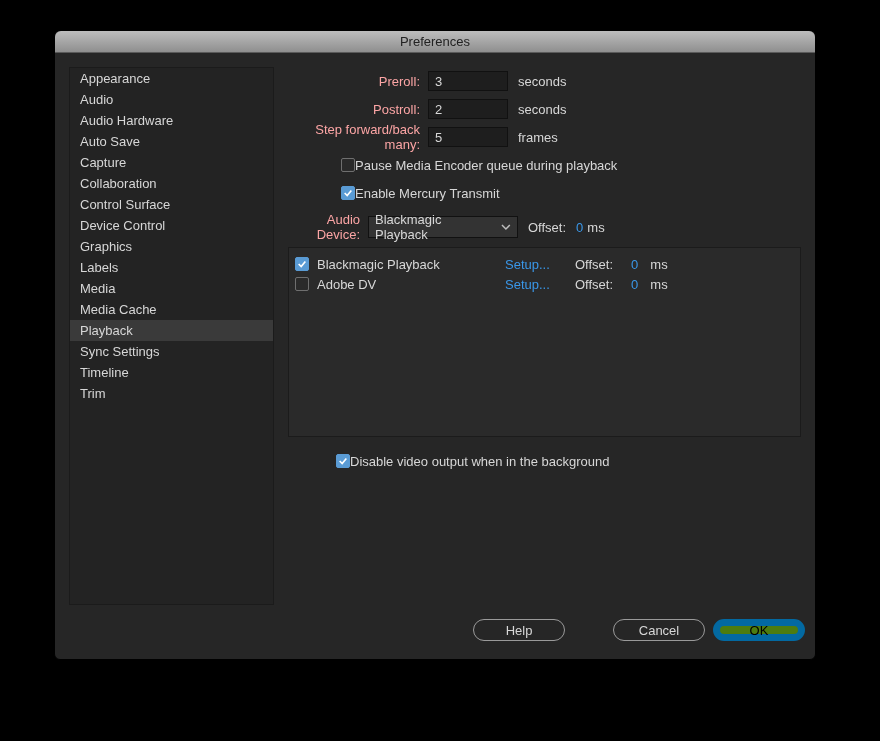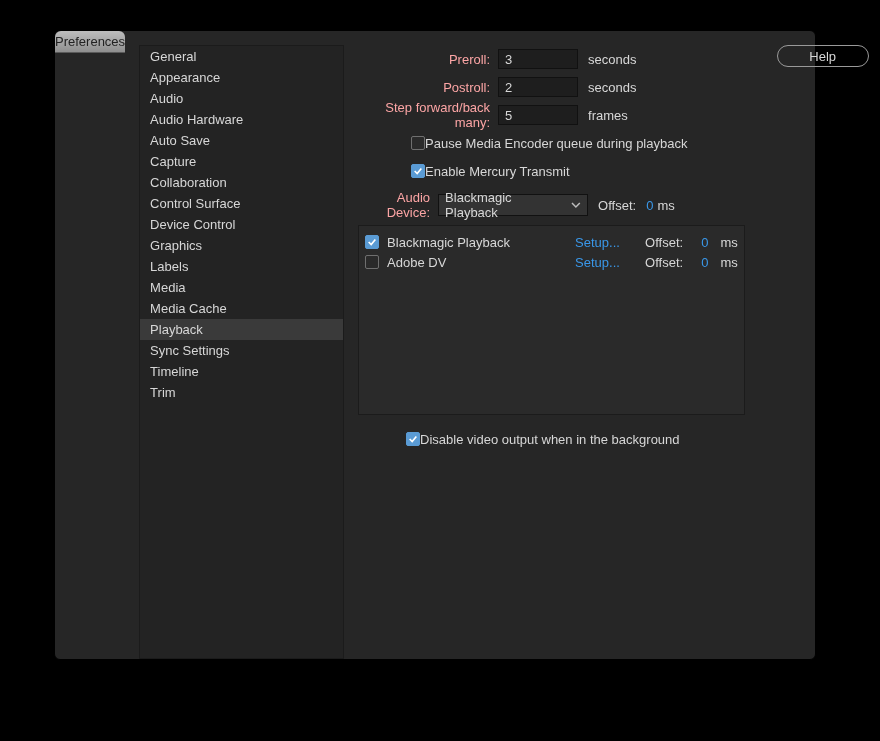--- a/index.html
+++ b/index.html
@@ -1,21 +1,21 @@
 <!DOCTYPE html>
 <html><head>
 <meta charset="utf-8">
 <style>
   * { box-sizing: border-box; margin: 0; padding: 0; font-family: -apple-system, "Helvetica Neue", Arial, sans-serif; }
   body { background: #000; width: 880px; height: 741px; position: relative; }
   .window {
     position: absolute; left: 54px; top: 30px; width: 762px; height: 630px;
     background: #262626; border: 1px solid #000; border-radius: 6px;
     box-shadow: 0 10px 40px rgba(0,0,0,0.7);
-    display: flex; 
+    display: flex; flex-direction: column;
   }
   .titlebar {
     height: 22px; line-height: 22px; text-align: center;
     background: linear-gradient(#bdbdbd,#8f8f8f);
     border-top-left-radius: 6px; border-top-right-radius: 6px;
     font-size: 13px; color: #222; border-bottom: 1px solid #5a5a5a;
   }
   .body { flex: 1; display: flex; padding: 14px 14px 0 14px; gap: 14px; }
   .sidebar {
     width: 205px; border: 1px solid #1b1b1b; background: #232323;
@@ -51,41 +51,40 @@
   .blue { color: #3a97e8; }
   .video-panel {
     margin-top: 6px; border: 1px solid #1b1b1b; background: #2a2a2a;
     height: 190px; padding: 6px;
   }
   .vrow { display: flex; align-items: center; height: 20px; gap: 8px; }
   .vname { flex: 0 0 180px; color:#d7d7d7; }
   .setup { width: 50px; text-align: left; }
   .olabel { color:#d7d7d7; }
   .buttons {
-    display: flex; gap: 2px;
-    padding: 14px 18px 18px 18px;
+    display: flex; justify-content: flex-end; gap: 8px;
+    padding: 14px 10px 18px 18px;
   }
   .btn {
     width: 92px; height: 22px; border-radius: 11px; font-size: 13px;
     display: inline-flex; align-items: center; justify-content: center;
     cursor: default;
   }
   .btn-outline { border: 1px solid #9a9a9a; color: #d7d7d7; background: transparent; }
   .btn-primary { background: #4d7c0f; color: #000; border: 7px solid #0369a1; }
   .help-gap { margin-right: 40px; }
 </style>
 </head>
 <body>
 
 <div class="window">
   <div class="titlebar">Preferences</div>
 
   <div class="body">
     <div class="sidebar" id="sidebar">
-        <div class="side-item">General</div>
         <div class="side-item">Appearance</div>
         <div class="side-item">Audio</div>
         <div class="side-item">Audio Hardware</div>
         <div class="side-item">Auto Save</div>
         <div class="side-item">Capture</div>
         <div class="side-item">Collaboration</div>
         <div class="side-item">Control Surface</div>
         <div class="side-item">Device Control</div>
         <div class="side-item">Graphics</div>
         <div class="side-item">Labels</div>

